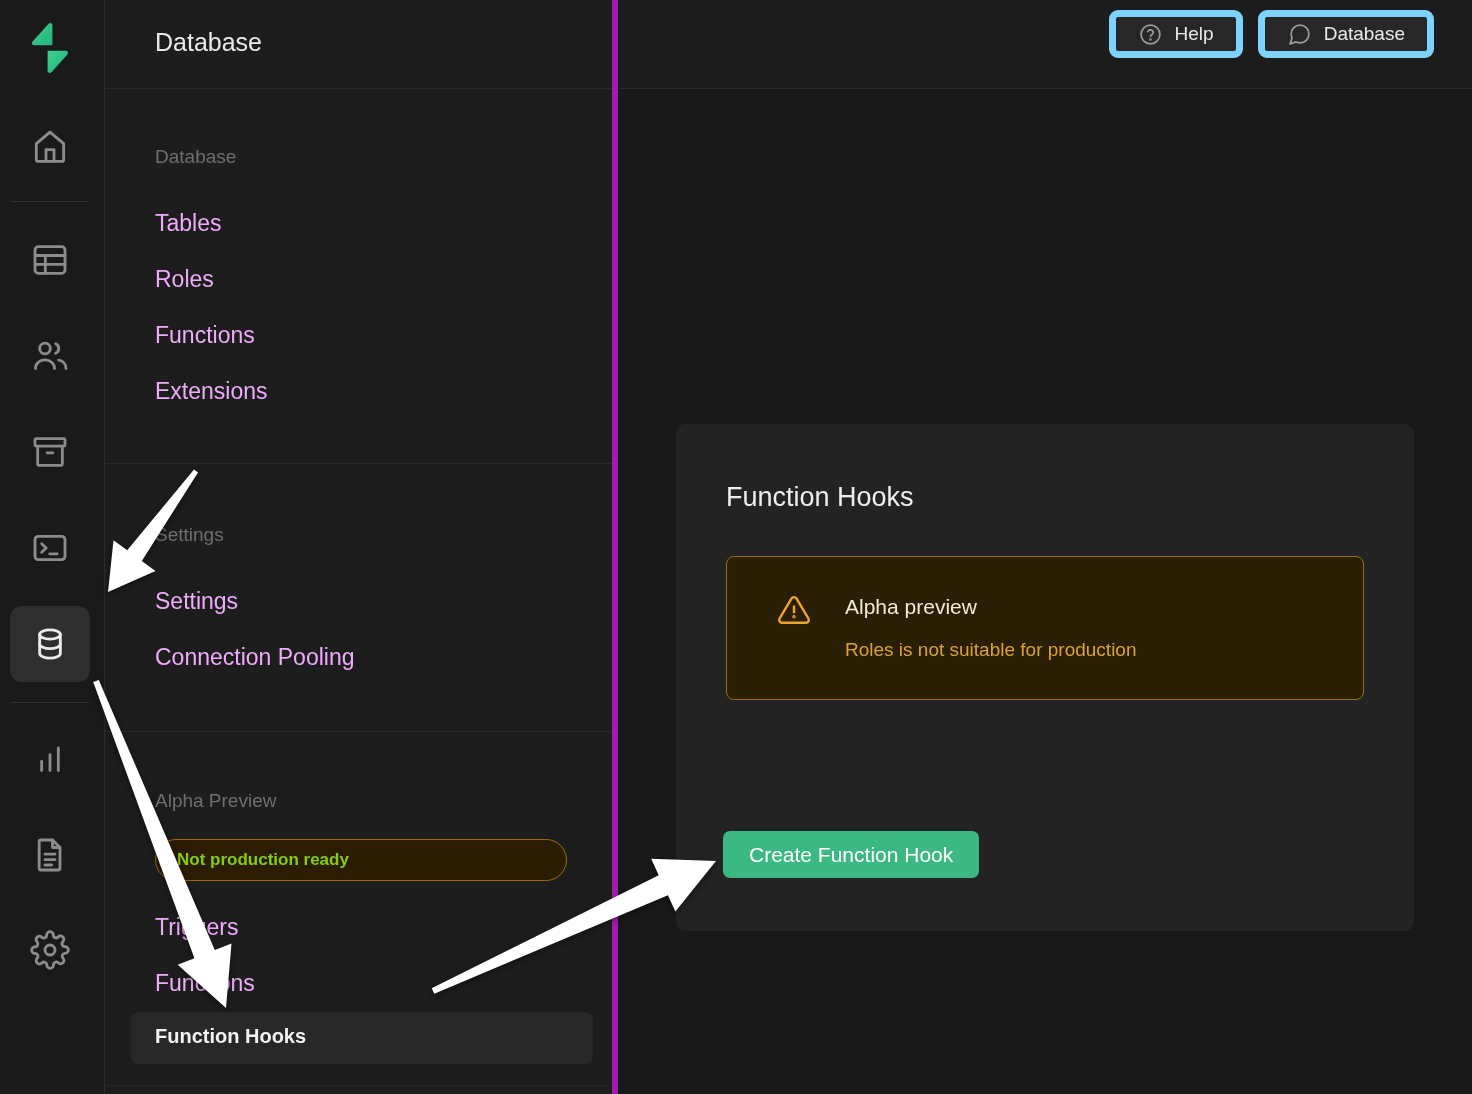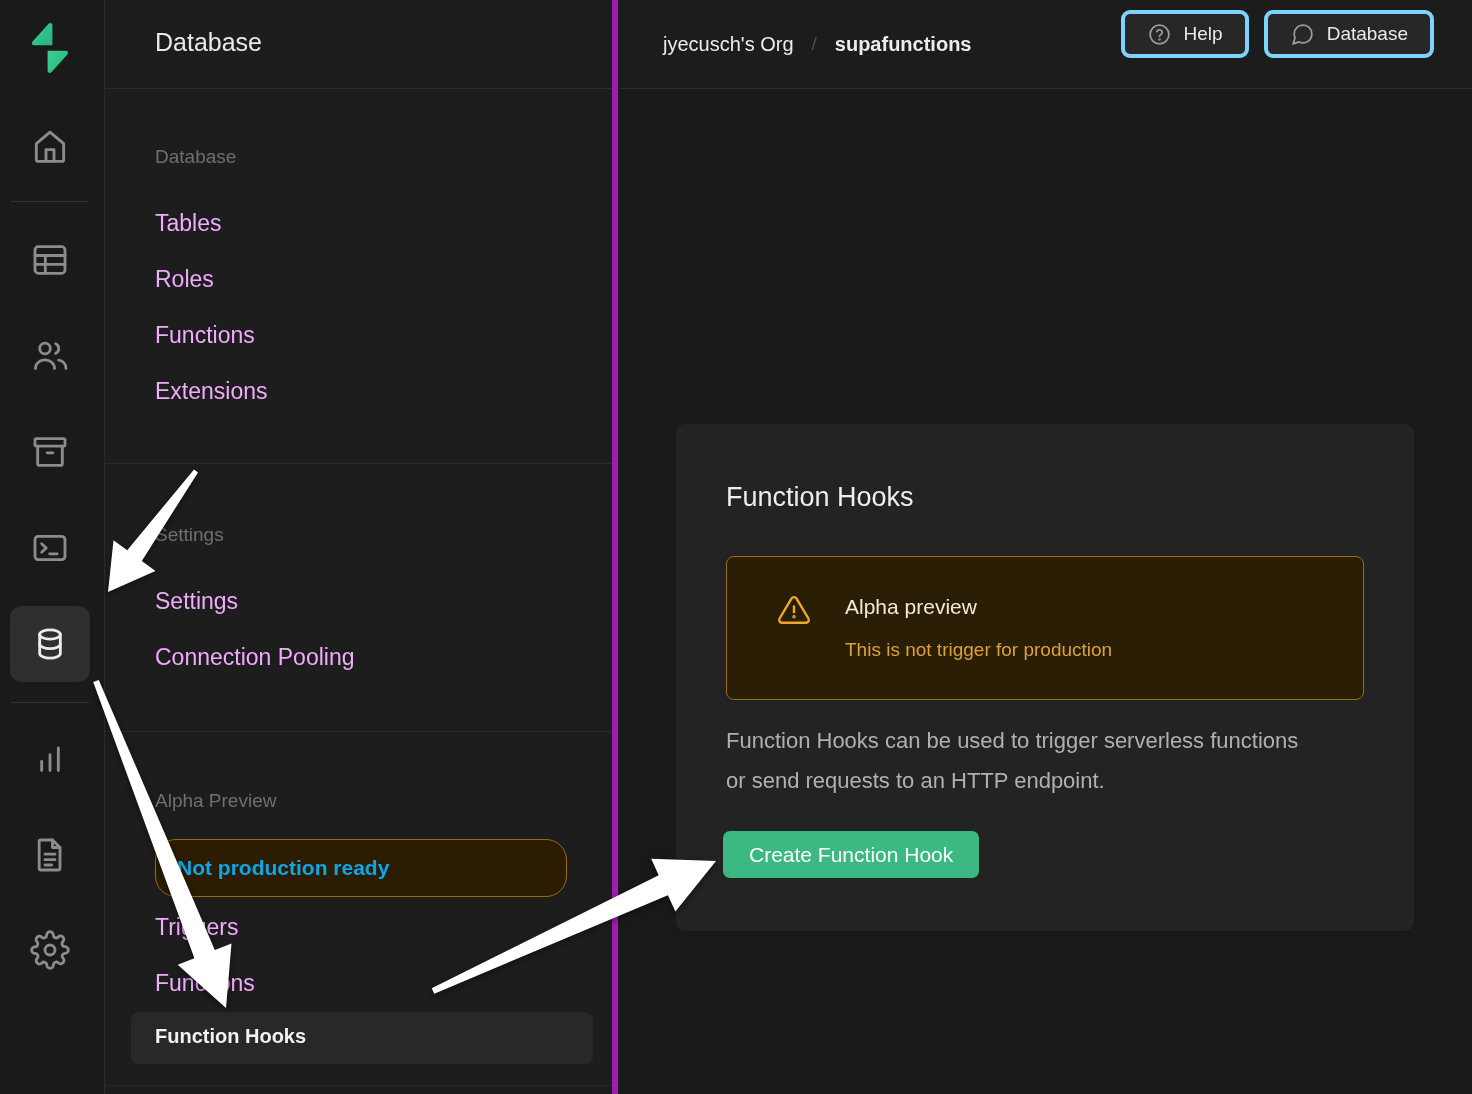--- a/index.html
+++ b/index.html
@@ -20,41 +20,41 @@
 
   
   .sidebar { position:absolute; left:105px; top:0; width:513px; height:1094px;
              background:#1d1d1d; border-right:6px solid #a21caf; }
   .sidebar-header { position:absolute; left:0; top:0; width:100%; height:89px;
                     border-bottom:1px solid #2b2b2b; }
   .sidebar-title { position:absolute; left:50px; top:28px; font-size:25px; color:#e9e9e9; }
   .menu-heading { position:absolute; left:50px; font-size:19px; color:#6f6f6f; }
   .menu-item { position:absolute; left:50px; font-size:23px; color:#f0abfc; cursor:pointer; }
   .menu-divider { position:absolute; left:0; width:100%; height:1px; background:#2a2a2a; }
-  .badge-pill { position:absolute; left:50px; top:839px; width:412px; height:58px;
+  .badge-pill { position:absolute; left:50px; top:839px; width:412px; height:42px;
                 border:1px solid #9c6a13; border-radius:21px; background:#2b1c02;
                 display:flex; align-items:center; padding-left:21px;
-                color:#0ea5e9; font-size:21px; font-weight:bold; }
+                color:#84cc16; font-size:17px; font-weight:bold; }
   .active-item { position:absolute; left:26px; top:1012px; width:462px; height:52px;
                  background:#282828; border-radius:8px; cursor:pointer; }
   .active-item span { position:absolute; left:24px; top:13px; font-size:20px;
                       font-weight:bold; color:#f2f2f2; }
   .sidebar-bottom-line { position:absolute; left:0; top:1085px; width:100%; height:1px; background:#262626; }
 
   
   .topbar { position:absolute; left:619px; top:0; width:853px; height:89px;
             background:#1c1c1c; border-bottom:1px solid #2b2b2b; }
   .breadcrumb { position:absolute; left:44px; top:0; height:88px; display:flex;
                 align-items:center; gap:18px; font-size:20px; }
   .crumb { color:#ececec; cursor:pointer; }
   .crumb-sep { color:#4d4d4d; font-size:19px; }
   .crumb-project { font-weight:bold; }
   .topbar-actions { position:absolute; right:38px; top:10px; display:flex; gap:15px; }
   .top-btn { height:48px; display:flex; align-items:center; gap:12px; padding:0 22px;
-             background:#272727; border:4px solid #7dd3fc; border-radius:9px;
+             background:#272727; border:7px solid #7dd3fc; border-radius:9px;
              color:#e9e9e9; font-size:19px; cursor:pointer; }
   .top-btn svg { width:25px; height:25px; color:#9a9a9a; }
 
   
   .card { position:absolute; left:676px; top:424px; width:738px; height:507px;
           background:#232323; border-radius:9px; }
   .card-title { position:absolute; left:50px; top:58px; font-size:27px; color:#ededed; }
   .alert { position:absolute; left:50px; top:132px; width:638px; height:144px;
            background:#2a1e05; border:1px solid #9c6a13; border-radius:8px; }
   .alert-icon { position:absolute; left:50px; top:36px; width:34px; height:34px; color:#f0a52e; }
@@ -189,25 +189,20 @@
     <div class="menu-item" style="top:914px">Triggers</div>
     <div class="menu-item" style="top:970px">Functions</div>
     <div class="active-item">
       <span>Function Hooks</span>
     </div>
 
     <div class="sidebar-bottom-line"></div>
   </div>
 
   <div class="topbar">
-    <div class="breadcrumb">
-      <span class="crumb">jyecusch's Org</span>
-      <span class="crumb-sep">/</span>
-      <span class="crumb crumb-project">supafunctions</span>
-    </div>
     <div class="topbar-actions">
       <div class="top-btn">
         <svg class="line-icon" viewBox="0 0 24 24">
           <circle cx="12" cy="12" r="9"></circle>
           <path d="M9.4 9.2a2.7 2.7 0 0 1 5.2.9c0 1.8-2.6 2.4-2.6 3.6"></path>
           <circle cx="12" cy="16.8" r="0.4" fill="currentColor"></circle>
         </svg>
         <span>Help</span>
       </div>
       <div class="top-btn">
@@ -224,24 +219,23 @@
 
     <div class="alert">
       <div class="alert-icon">
         <svg class="line-icon" viewBox="0 0 24 24">
           <path d="M10.29 3.86 1.82 18a2 2 0 0 0 1.71 3h16.94a2 2 0 0 0 1.71-3L13.71 3.86a2 2 0 0 0-3.42 0z"></path>
           <path d="M12 9.5v4"></path>
           <circle cx="12" cy="16.8" r="0.4" fill="currentColor"></circle>
         </svg>
       </div>
       <div class="alert-title">Alpha preview</div>
-      <div class="alert-msg">This is not trigger for production</div>
-    </div>
-
-    <div class="card-desc">Function Hooks can be used to trigger serverless functions or send requests to an HTTP endpoint.</div>
+      <div class="alert-msg">Roles is not suitable for production</div>
+    </div>
+
 
     <button class="cta-btn">Create Function Hook</button>
   </div>
 
   <svg class="arrows" viewBox="0 0 1472 1094">
     <path d="M194,469.5 L127.2,550.3 L113.5,540.3 L108,592 L155.5,570.9 L141.8,560.9 L198,472.5 Z"></path>
     <path d="M93.2,682.1 L194.4,958.2 L177.7,964.8 L226,1008 L231.5,943.4 L214.8,950 L98.8,679.9 Z"></path>
     <path d="M434.3,993.7 L667.9,895.2 L675.4,911.6 L716,861 L651.2,858.8 L658.7,875.2 L431.7,988.3 Z"></path>
   </svg>
 

